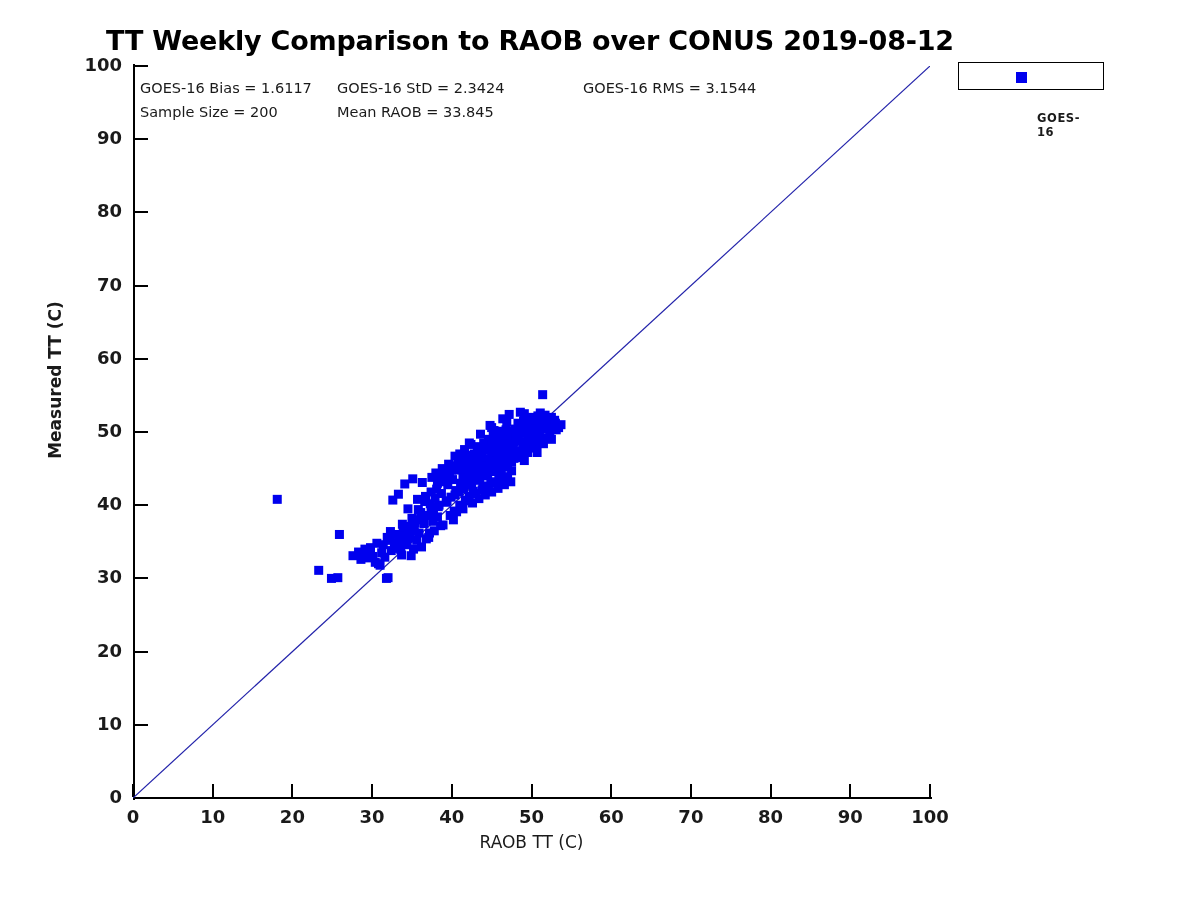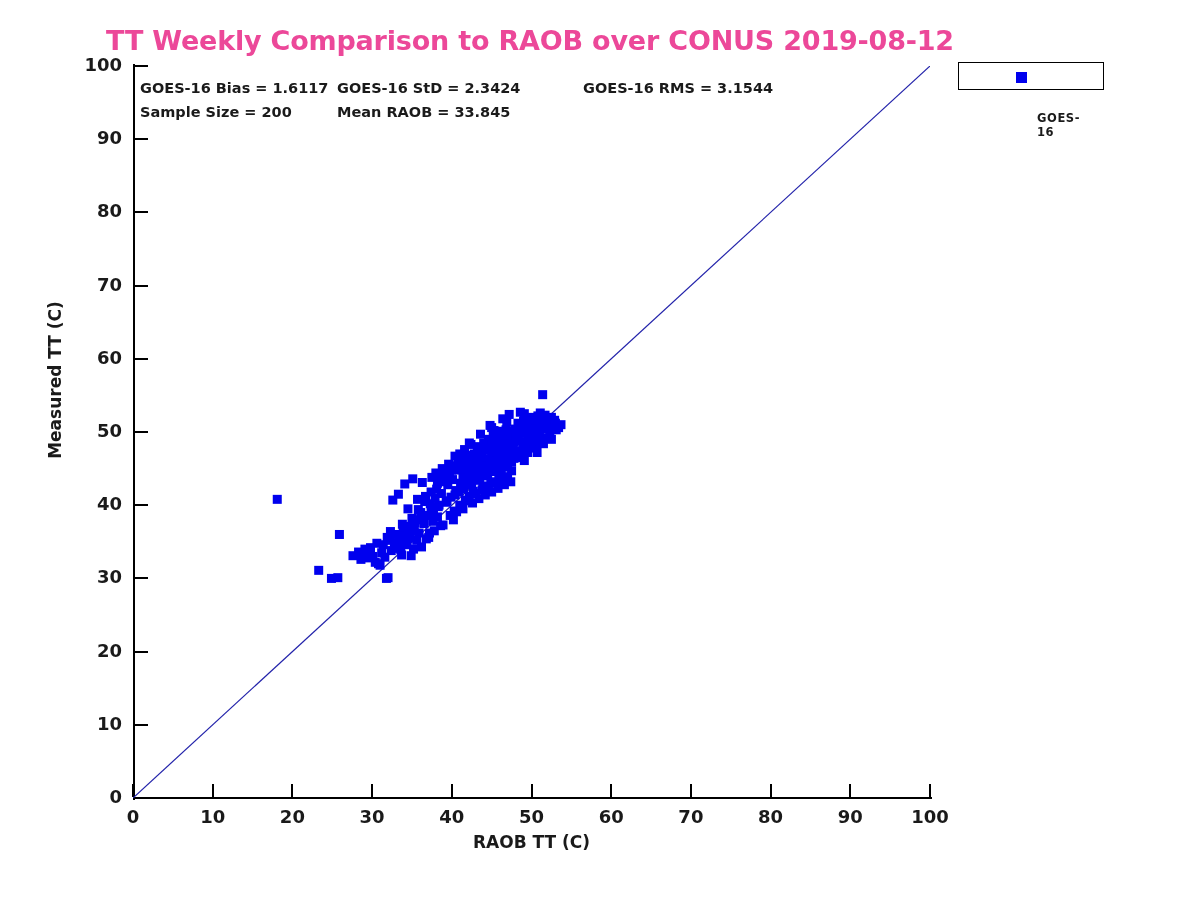--- a/index.html
+++ b/index.html
@@ -23,29 +23,29 @@
   }
   
   #chart-title {
     position: absolute;
     left: 0;
     top: 25px;
     width: 1060px;
     text-align: center;
     font-size: 27px;
     font-weight: bold;
-    color: #ec4899;
+    color: #000000;
     letter-spacing: -0.2px;
     white-space: nowrap;
   }
   
   .stat {
     position: absolute;
     font-size: 14.5px;
-    font-weight: bold;
+    font-weight: normal;
     color: #1a1a1a;
     white-space: nowrap;
   }
   #stat-bias   { left: 140px; top: 80px; }
   #stat-std    { left: 337px; top: 80px; }
   #stat-rms    { left: 583px; top: 80px; }
   #stat-sample { left: 140px; top: 104px; }
   #stat-mean   { left: 337px; top: 104px; }
   
   #plot-area {
@@ -103,21 +103,21 @@
     color: #1a1a1a;
     top: 806px;
   }
   #xlabel {
     position: absolute;
     left: 133px;
     top: 832px;
     width: 797px;
     text-align: center;
     font-size: 17px;
-    font-weight: bold;
+    font-weight: normal;
     color: #1a1a1a;
   }
   #ylabel {
     position: absolute;
     left: -45px;
     top: 370px;
     width: 200px;
     text-align: center;
     font-size: 17px;
     font-weight: bold;

